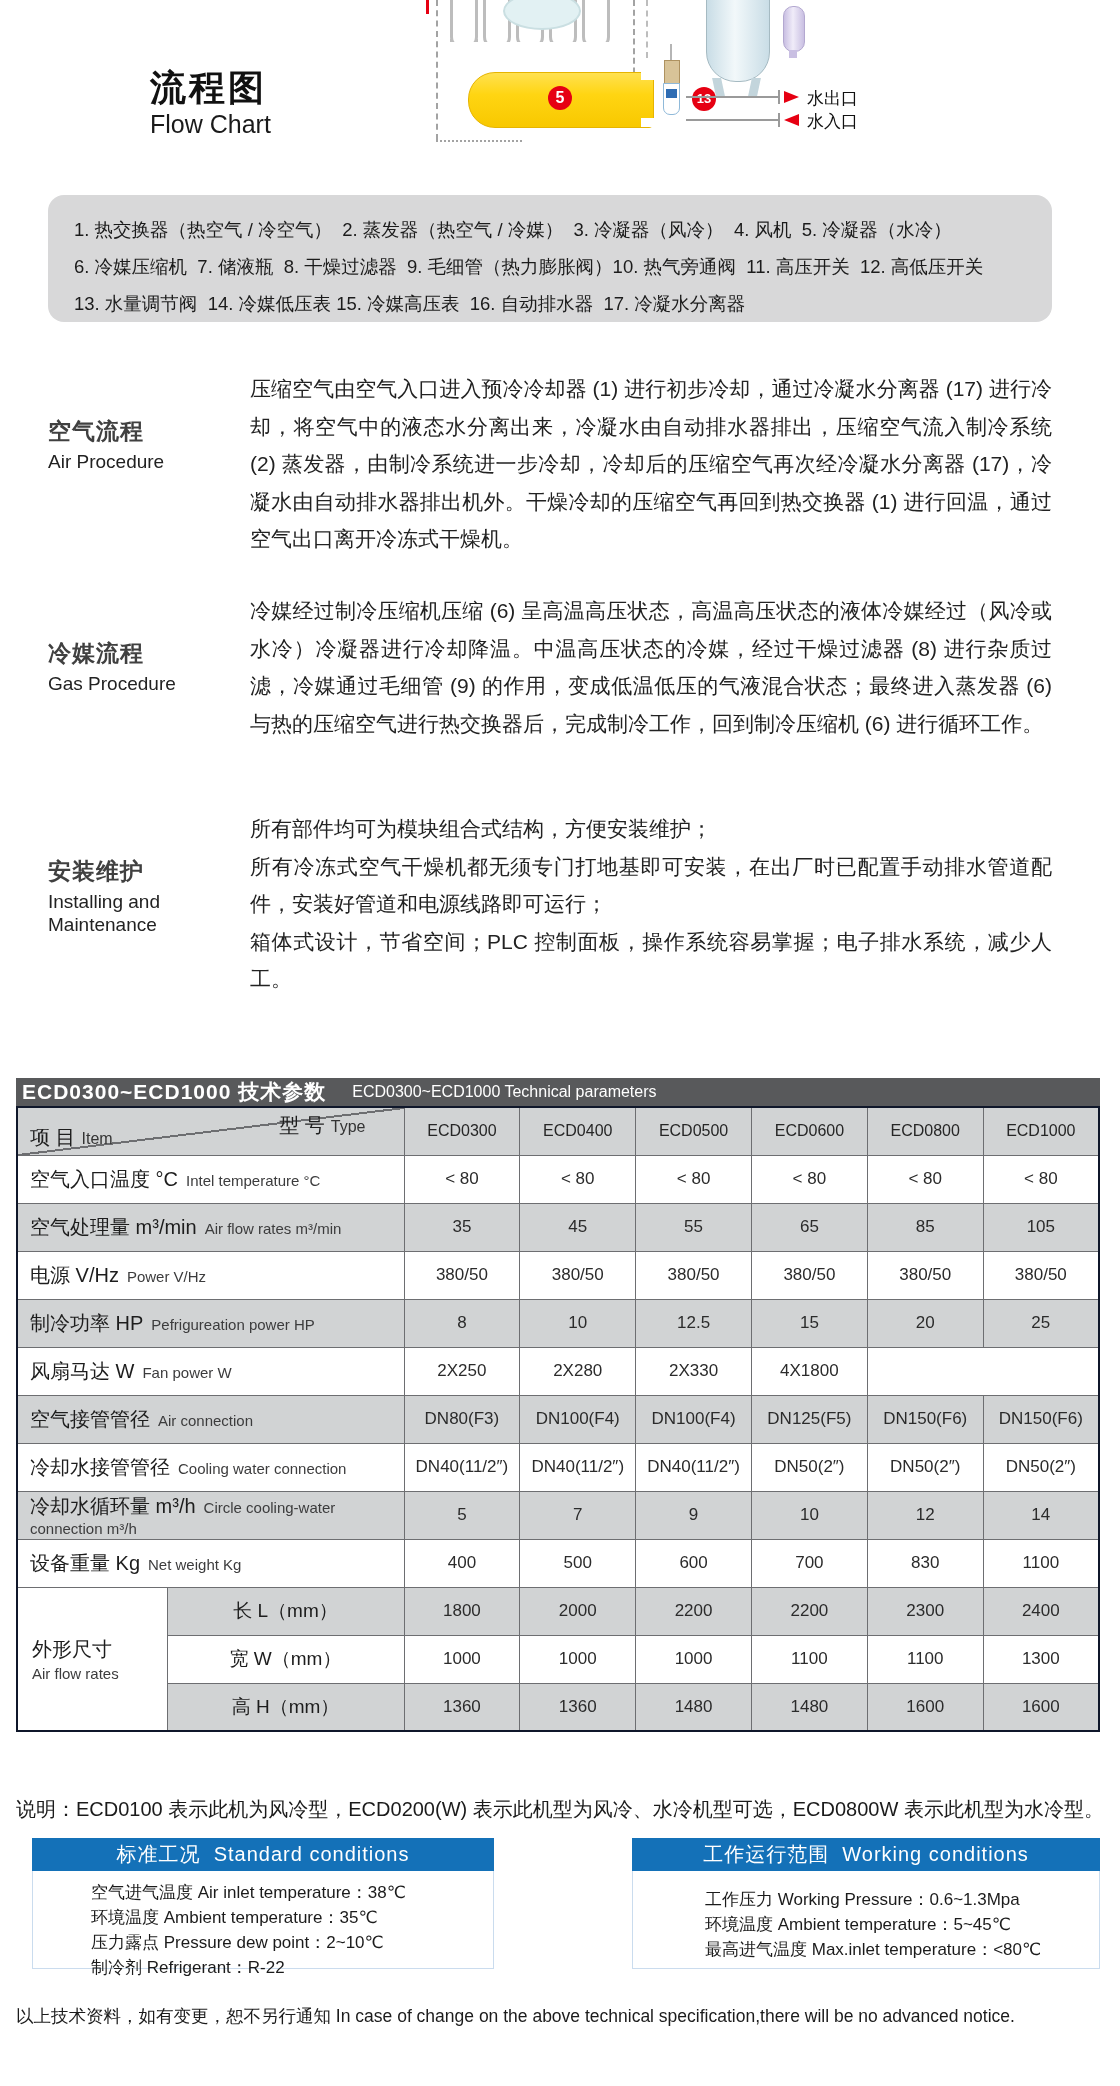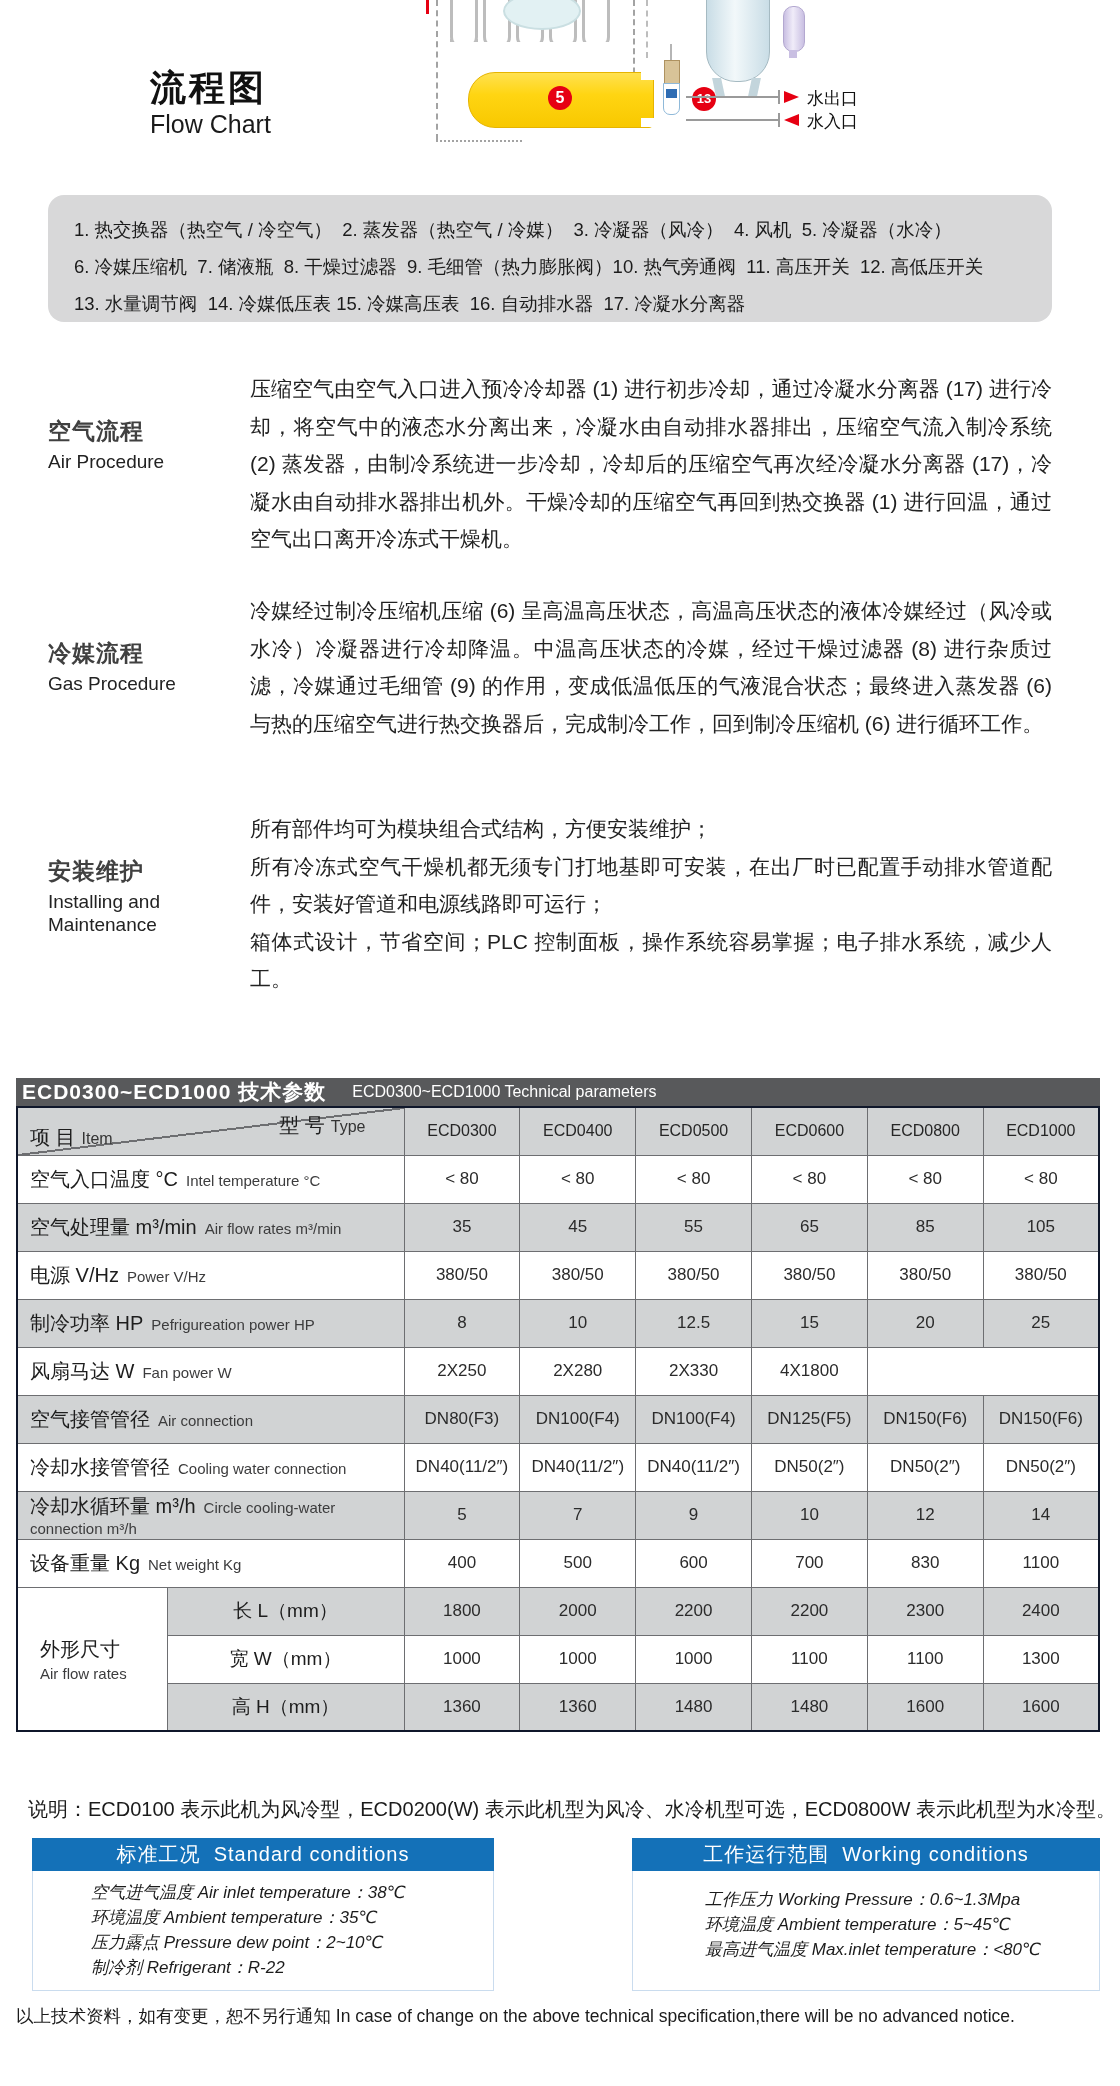--- a/index.html
+++ b/index.html
@@ -79,33 +79,33 @@
   td.lbl .cn{font-size:20px;color:#1d1d1d;}
   td.lbl .en{font-size:15px;margin-left:8px;color:#3c3c3d;}
   td.val{text-align:center;font-size:17px;color:#2b2b2b;}
   td.corner{position:relative;
         background-image:linear-gradient(to bottom right,transparent calc(50% - 1px),
           #6d6e71 calc(50% - 1px),#6d6e71 calc(50% + 1px),transparent calc(50% + 1px));}
   .cr-type{position:absolute;right:38px;top:4px;}
   .cr-item{position:absolute;left:12px;bottom:4px;}
   .cr-type .cn,.cr-item .cn{font-size:20px;color:#1d1d1d;}
   .cr-type .en,.cr-item .en{font-size:16px;margin-left:6px;color:#333;}
-  td.dimhead{background:#fff;text-align:left;padding-left:22px;}
+  td.dimhead{background:#fff;text-align:left;padding-left:14px;}
   td.dimhead .cn{font-size:20px;color:#1d1d1d;display:block;}
   td.dimhead .en{font-size:15px;color:#3c3c3d;display:block;margin-top:2px;}
   td.sublbl{text-align:center;font-size:19px;color:#1d1d1d;}
 
   
-  .notes{left:28px;top:1796px;font-size:20px;color:#1b1b1b;white-space:pre;text-align:right;}
+  .notes{left:16px;top:1796px;font-size:20px;color:#1b1b1b;white-space:pre;text-align:right;}
   .bluebox{top:1838px;}
   .bb-left{left:32px;width:462px;} .bb-right{left:632px;width:468px;}
   .bb-head{height:33px;background:#1471b8;color:#fff;font-size:20px;letter-spacing:1px;
         display:flex;align-items:center;justify-content:center;white-space:pre;}
-  .bb-body{border:1px solid #cadcee;border-top:none;box-sizing:border-box;height:120px;
-        font-size:17px;line-height:25px;color:#1b1b1b;padding-top:9px;font-style:italic;}
+  .bb-body{border:1px solid #cadcee;border-top:none;box-sizing:border-box;height:98px;
+        font-size:17px;line-height:25px;color:#1b1b1b;padding-top:9px;}
   .bb-left .bb-body{padding-left:58px;}
   .bb-right .bb-body{padding-left:72px;padding-top:16px;}
   .footer{left:16px;top:2004px;font-size:17.5px;color:#1b1b1b;white-space:nowrap;}
 </style>
 </head>
 <body>
 
 <div class="page">
 
   <div class="abs fc-title">流程图</div>

